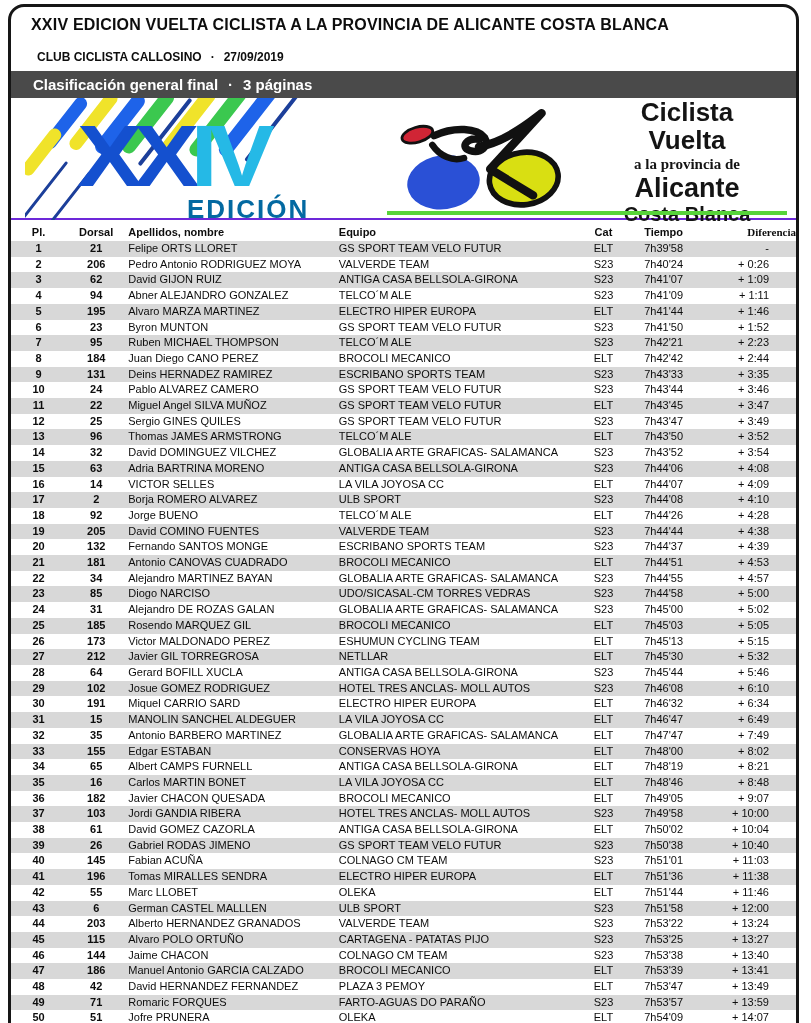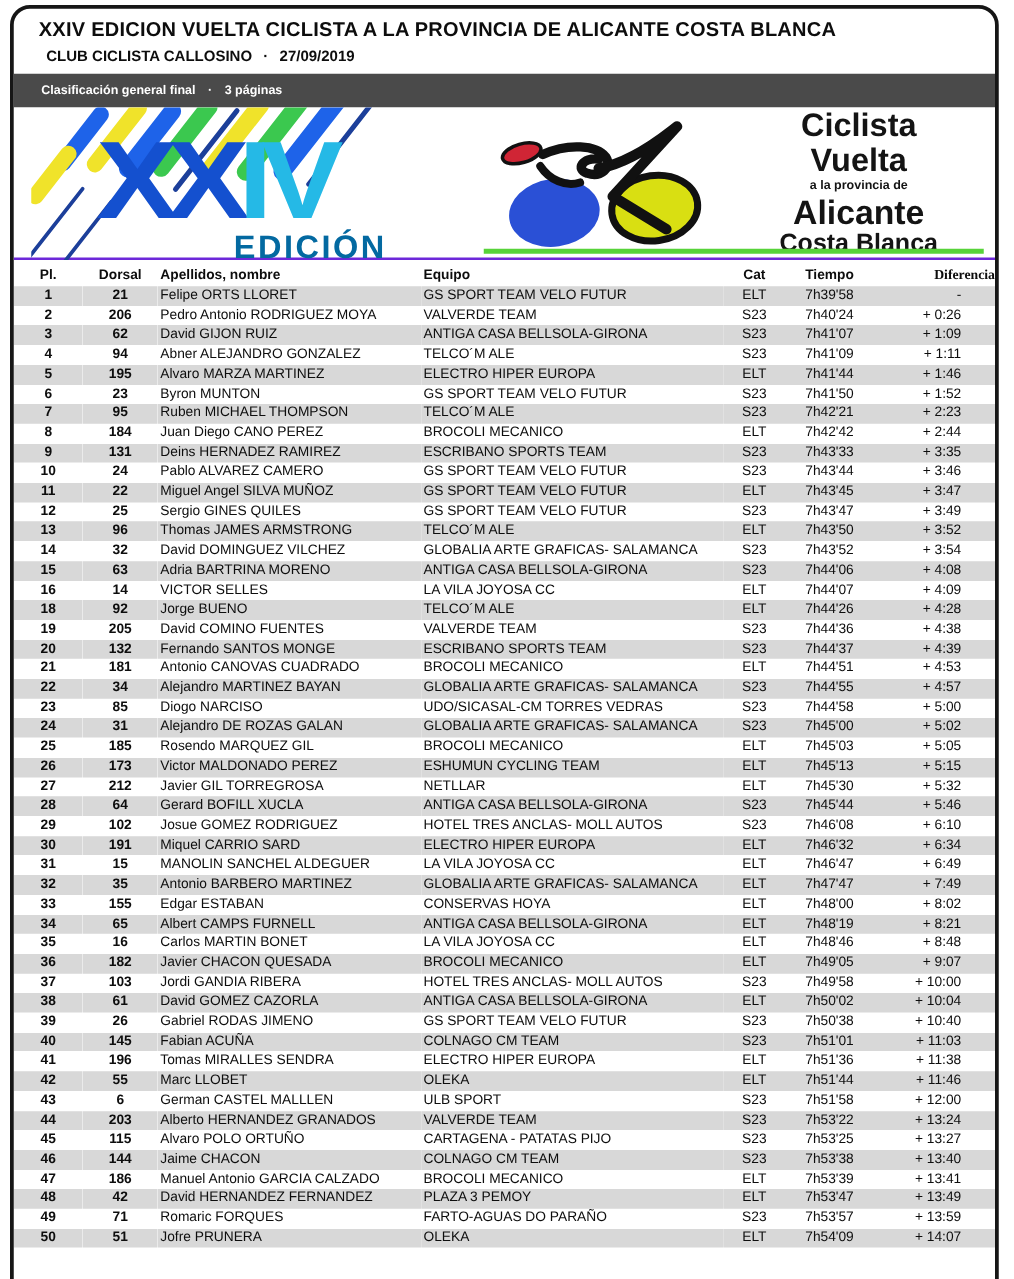--- a/index.html
+++ b/index.html
@@ -1,27 +1,27 @@
 <!DOCTYPE html>
 <html><head>
 <meta charset="utf-8">
 <style>
   * { box-sizing: border-box; margin: 0; padding: 0; }
   html,body { width: 811px; height: 1023px; background: #fff; overflow: hidden;
               font-family: "Liberation Sans", sans-serif; color: #0d0d0d; }
   .page { position: absolute; left: 8px; top: 4px; width: 791px; height: 1040px;
           border: 3px solid #161616; border-radius: 16px 16px 0 0; background: #fff; overflow: hidden; }
 
-  .report-title { margin: 9px 0 4px 20px; font-size: 16px; font-weight: bold; letter-spacing: .2px; }
+  .report-title { margin: 9px 0 16px 20px; font-size: 16px; font-weight: bold; letter-spacing: .2px; }
   .report-subtitle { margin: 0 0 0 26px; font-size: 12px; font-weight: bold; }
   .report-subtitle .sep { margin: 0 9px; }
 
   .section-bar { margin-top: 7px; height: 27px; background: #4a4a4a; color: #fff;
                  display: flex; align-items: center; padding-left: 22px;
-                 font-size: 10px; font-weight: bold; }
+                 font-size: 15px; font-weight: bold; }
   .section-bar .sep { margin: 0 10px; }
 
   .logo-band { position: relative; height: 122px; border-bottom: 2px solid #6d28d9; background: #fff; }
 
   
   .stripes { position: absolute; left: 14px; top: 0; width: 345px; height: 122px; overflow: hidden; }
   .stripe { position: absolute; border-radius: 10px; transform: rotate(38deg); }
   .s1  { left: 34px;  top: -6px;  width: 13px; height: 62px; background: #1e63e9; }
   .s2  { left: 10px;  top: 26px;  width: 13px; height: 56px; background: #f0e32a; }
   .s3  { left: 62px;  top: -12px; width: 13px; height: 70px; background: #f0e32a; }
@@ -42,21 +42,21 @@
   .edicion { position: absolute; left: 176px; top: 96px; font-size: 26px; font-weight: bold;
              color: #0369a1; letter-spacing: 2px; }
 
   
   .cyclist { position: absolute; left: 372px; top: 4px; width: 205px; height: 112px; }
 
   
   .race-text { position: absolute; right: 5px; top: 1px; width: 208px; text-align: center;
                font-weight: bold; color: #141414; }
   .race-text .big  { font-size: 26px; line-height: 1.06; }
-  .race-text .mid  { font-size: 10px; line-height: 1.35; }
+  .race-text .mid  { font-size: 15px; line-height: 1.35; font-family: Liberation Serif, serif; }
   .race-text .big2 { font-size: 27px; line-height: 1.06; }
   .race-text .med  { font-size: 20px; line-height: 1.15; }
   .green-underline { position: absolute; left: 376px; bottom: 3px; width: 400px; height: 4px; background: #57d33a; }
 
   
   table { width: 100%; border-collapse: collapse; table-layout: fixed; margin-top: 2px; }
   th { font-size: 11px; font-weight: bold; height: 19px; vertical-align: middle; white-space: nowrap; }
   td { font-size: 11px; height: 15.7px; line-height: 15.7px; vertical-align: middle;
        white-space: nowrap; overflow: hidden; }
   tbody tr:nth-child(odd) { background: #d8d8d8; }
@@ -279,35 +279,44 @@
         <tr>
           <td class="c0">16</td>
           <td class="c1">14</td>
           <td class="c2">VICTOR SELLES</td>
           <td class="c3">LA VILA JOYOSA CC</td>
           <td class="c4">ELT</td>
           <td class="c5">7h44'07</td>
           <td class="c6">+ 4:09</td>
         </tr>
         <tr>
+          <td class="c0">17</td>
+          <td class="c1">2</td>
+          <td class="c2">Borja ROMERO ALVAREZ</td>
+          <td class="c3">ULB SPORT</td>
+          <td class="c4">S23</td>
+          <td class="c5">7h44'08</td>
+          <td class="c6">+ 4:10</td>
+        </tr>
+        <tr>
           <td class="c0">18</td>
           <td class="c1">92</td>
           <td class="c2">Jorge BUENO</td>
           <td class="c3">TELCO´M ALE</td>
           <td class="c4">ELT</td>
           <td class="c5">7h44'26</td>
           <td class="c6">+ 4:28</td>
         </tr>
         <tr>
           <td class="c0">19</td>
           <td class="c1">205</td>
           <td class="c2">David COMINO FUENTES</td>
           <td class="c3">VALVERDE TEAM</td>
           <td class="c4">S23</td>
-          <td class="c5">7h44'36</td>
+          <td class="c5">7h44'44</td>
           <td class="c6">+ 4:38</td>
         </tr>
         <tr>
           <td class="c0">20</td>
           <td class="c1">132</td>
           <td class="c2">Fernando SANTOS MONGE</td>
           <td class="c3">ESCRIBANO SPORTS TEAM</td>
           <td class="c4">S23</td>
           <td class="c5">7h44'37</td>
           <td class="c6">+ 4:39</td>

